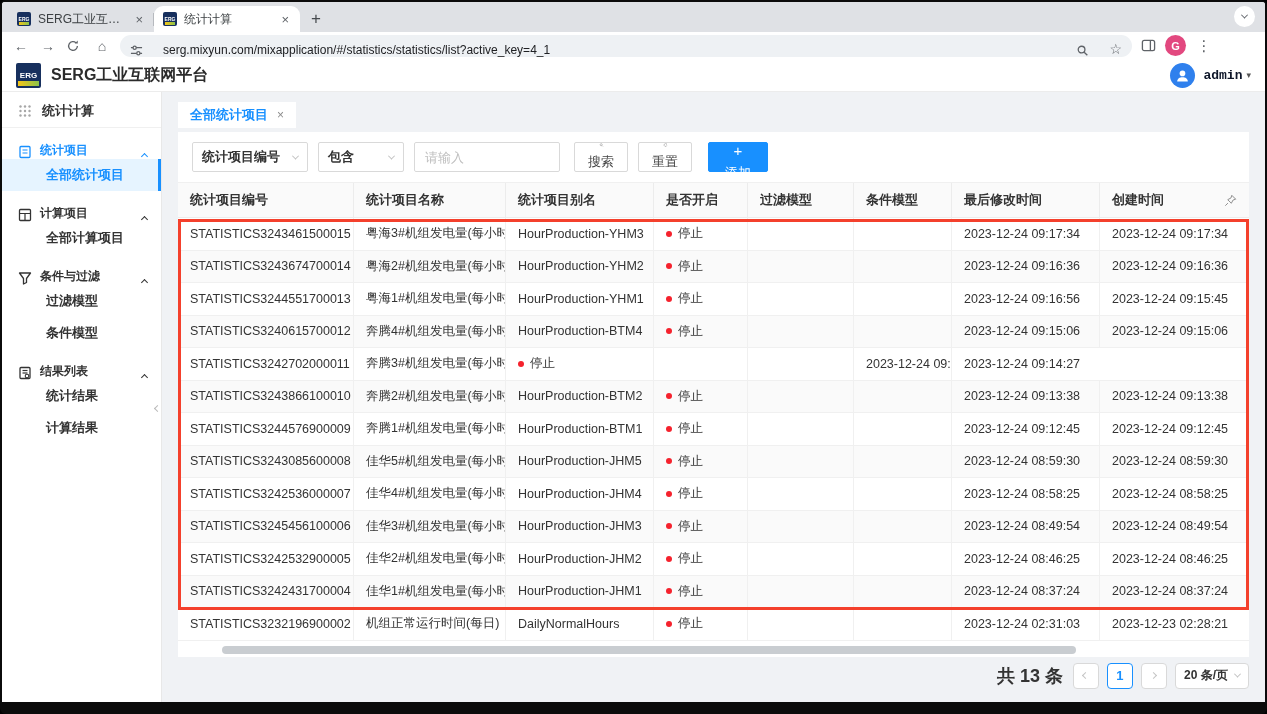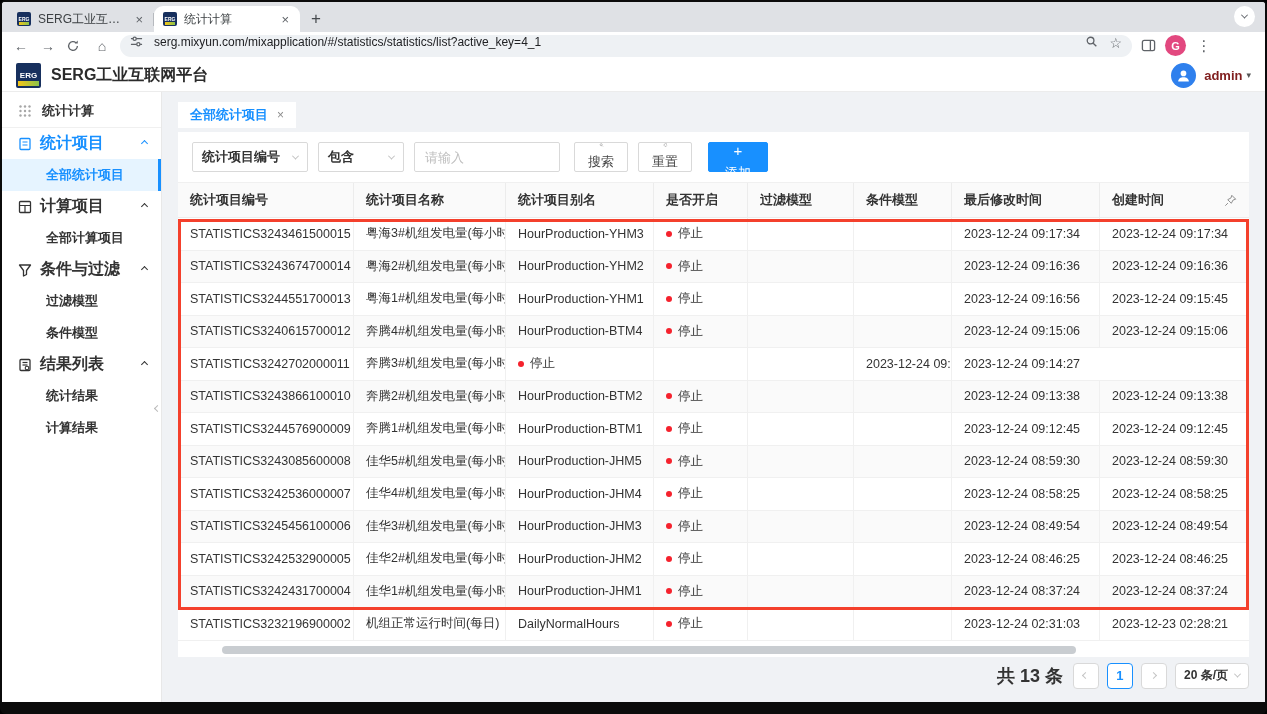--- a/index.html
+++ b/index.html
@@ -17,41 +17,41 @@
   .btab-close { color:#5f6368; font-size:13px; line-height:1; padding:0 2px; }
   .favicon { width:14px; height:14px; flex:none; background:#17305e; border-radius:2px; position:relative; display:flex; align-items:center; justify-content:center; }
   .favicon span { color:#fff; font-size:5px; font-weight:bold; letter-spacing:0; }
   .favicon::after { content:""; position:absolute; left:2px; right:2px; bottom:1.5px; height:3px; background:linear-gradient(90deg,#f5c518,#8bc34a); }
   .newtab-btn { width:24px; height:24px; margin:0 0 1px 4px; display:flex; align-items:center; justify-content:center; color:#45494d; font-size:17px; border-radius:50%; }
   .strip-right { position:absolute; right:10px; top:4px; }
   .circle-btn { width:21px; height:21px; border-radius:50%; background:#fff; display:flex; align-items:center; justify-content:center; color:#5f6368; }
 
   .urlrow { height:27px; background:#fff; display:flex; align-items:center; gap:9px; padding:0 10px; flex:none; }
   .navicon { color:#5f6368; font-size:14px; width:18px; text-align:center; flex:none; }
-  .urlpill { flex:1; max-width:1012px; height:22px; background:#eef1f4; border-radius:12px; display:flex; align-items:flex-start; gap:11px; padding:0 10px; }
+  .urlpill { flex:1; max-width:1012px; height:22px; background:#eef1f4; border-radius:12px; display:flex; align-items:flex-end; gap:20px; padding:0 10px; }
   .urltext { flex:1; font-size:12px; color:#202124; white-space:nowrap; overflow:hidden; }
   .pill-ico { color:#5f6368; font-size:12px; flex:none; display:flex; align-items:center; }
   .profile-avatar { width:21px; height:21px; border-radius:50%; background:#e2487f; color:#fff; font-size:11px; font-weight:bold; display:flex; align-items:center; justify-content:center; flex:none; }
 
   
   .appheader { height:33px; background:#fff; border-bottom:1px solid #ececec; display:flex; align-items:center; padding:0 14px; flex:none; }
   .logo { width:25px; height:25px; background:#17305e; border-radius:2px; position:relative; display:flex; align-items:center; justify-content:center; flex:none; }
   .logo span { color:#fff; font-size:8px; font-weight:bold; }
   .logo::after { content:""; position:absolute; left:2px; right:2px; bottom:2px; height:5px; background:linear-gradient(90deg,#f5c518,#8bc34a); }
   .apptitle { font-size:16px; font-weight:bold; color:#2b2b2b; margin-left:10px; }
   .headspacer { flex:1; }
   .user-avatar { width:25px; height:25px; border-radius:50%; background:#2f80ed; display:flex; align-items:center; justify-content:center; margin-right:8px; }
-  .username { font-size:13px; font-weight:bold; color:#7f1d1d; }
+  .username { font-size:13px; font-weight:bold; color:#0f172a;font-family:Liberation Mono, monospace; }
   .user-caret { font-size:9px; color:#555; margin-left:4px; }
 
   
   .layout { flex:1; display:flex; min-height:0; }
   .sidebar { width:160px; background:#fff; border-right:1px solid #e8e8e8; flex:none; position:relative; padding-top:2px; }
   .side-app { height:34px; display:flex; align-items:center; gap:10px; padding-left:16px; font-size:13px; font-weight:bold; color:#333; border-bottom:1px solid #f0f0f0; }
-  .snav-group { height:31px; display:flex; align-items:center; gap:8px; padding:0 14px 0 16px; font-size:16px; font-weight:bold; color:#333; cursor:pointer; }
+  .snav-group { height:31px; display:flex; align-items:flex-end; gap:8px; padding:0 14px 0 16px; font-size:12px; font-weight:bold; color:#333; cursor:pointer; }
   .snav-group.active { color:#1890ff; }
   .snav-group .glabel { flex:1; }
   .snav-child { height:32px; display:flex; align-items:center; padding-left:44px; font-size:13px; font-weight:bold; color:#333; cursor:pointer; position:relative; }
   .snav-child.active { background:#e6f4ff; color:#1890ff; }
   .snav-child.active::after { content:""; position:absolute; right:0; top:0; bottom:0; width:3px; background:#1890ff; }
   .collapse-handle { position:absolute; right:0px; top:303px; width:8px; height:26px; display:flex; align-items:center; justify-content:center; color:#b9b9b9; }
 
   .chev { display:inline-block; width:6px; height:6px; border-right:1.5px solid currentColor; border-bottom:1.5px solid currentColor; }
   .chev.down { transform:rotate(45deg) translate(-1px,-1px); }
   .chev.up { transform:rotate(-135deg); }

